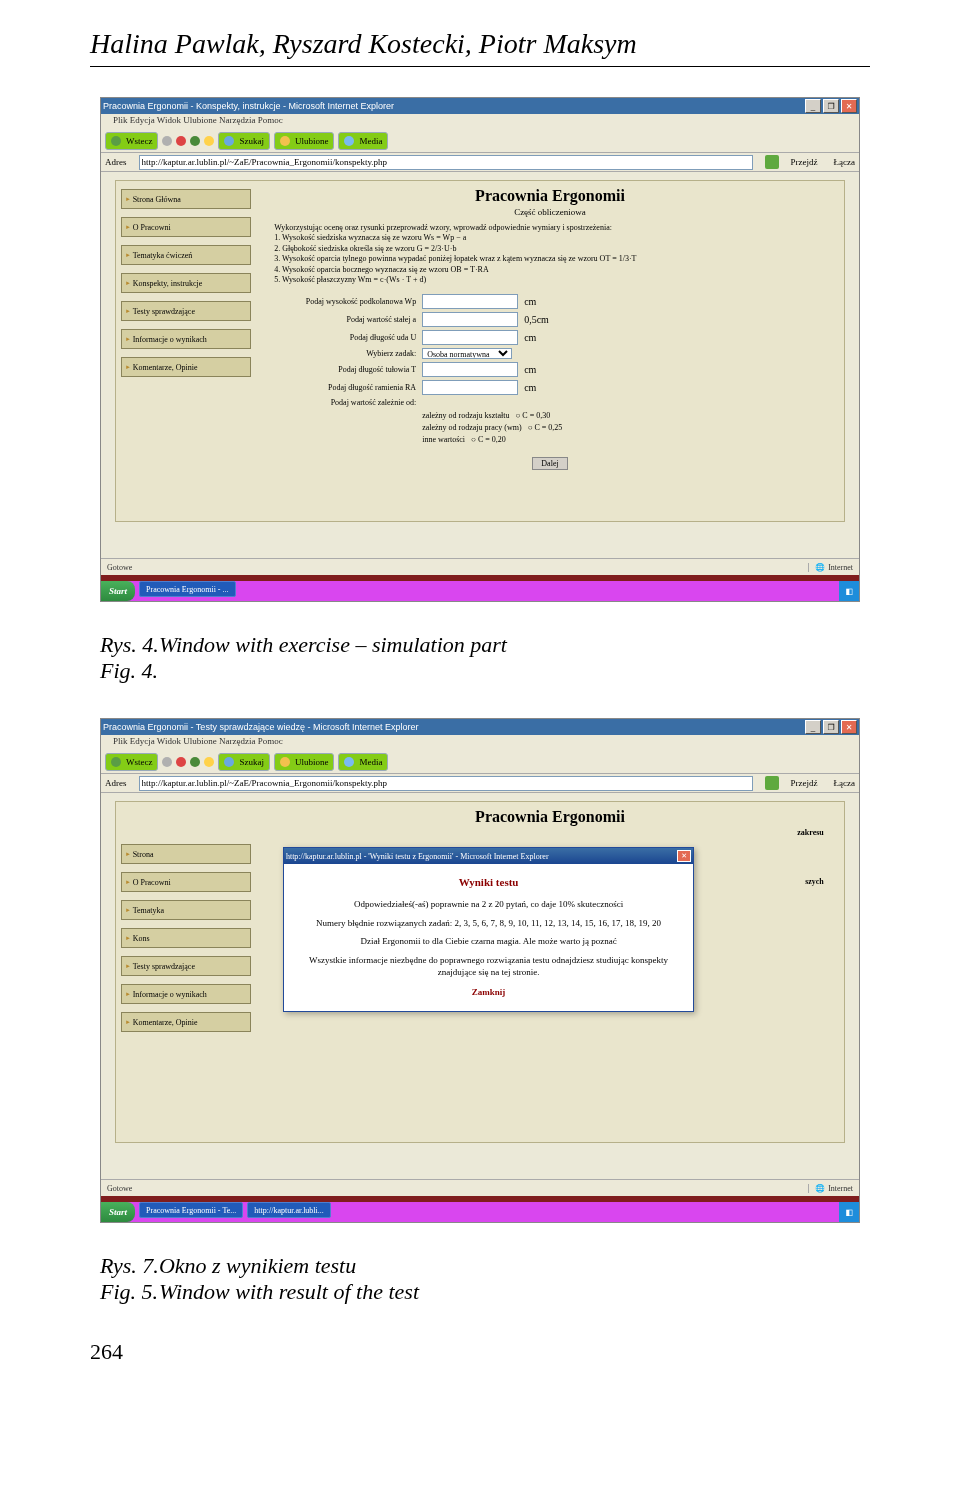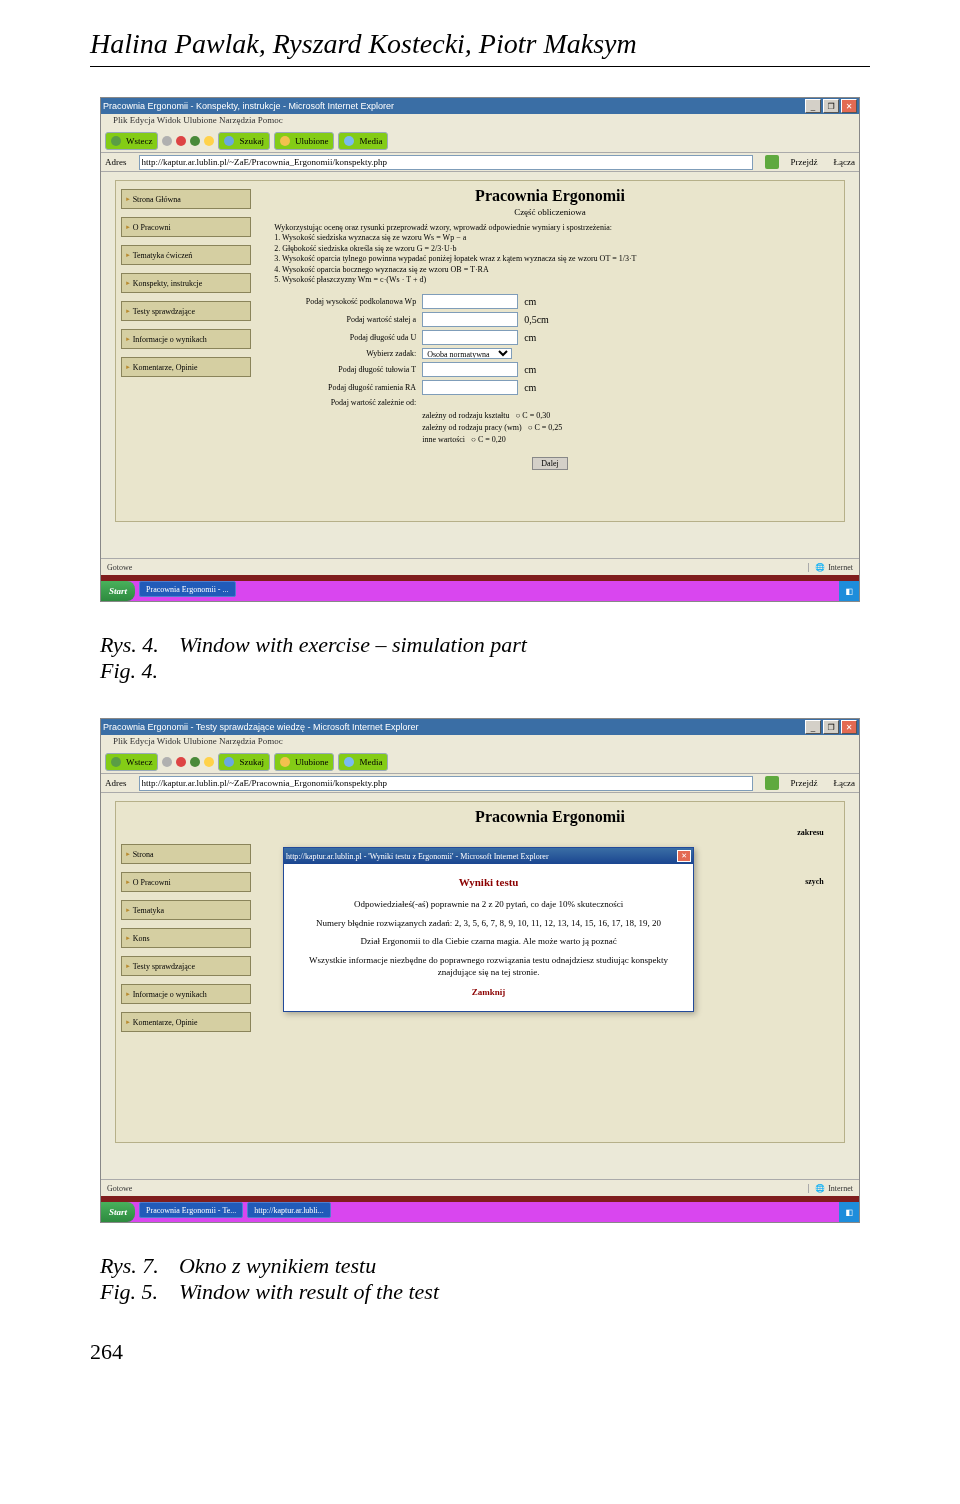--- a/index.html
+++ b/index.html
@@ -29,21 +29,21 @@
 .form-row label{width:150px;text-align:right}
 .form-row input,.form-row select{width:90px;height:11px;font:8px Tahoma;border:1px solid #7f9db9;background:#fff}
 .form-row .unit{width:30px;font-size:10px}
 .radio-block{font:8px Tahoma;padding-left:156px;line-height:1.5}
 .submit-row{text-align:center;margin-top:6px}
 .submit-row button{font:8px Tahoma;padding:1px 8px;border:1px solid #888;background:#d4d0c8}
 .taskbar{height:20px;background:#d946ef;border-top:6px solid #7f1d1d;display:flex;align-items:flex-start;font:9px Tahoma;color:#fff}
 .start{height:100%;background:linear-gradient(#49b15c,#2d8a3e);padding:0 8px;display:flex;align-items:center;font-weight:bold;font-style:italic;border-radius:0 8px 8px 0}
 .task-app{background:#215bb9;border:1px solid #4e7fd0;height:14px;display:flex;align-items:center;padding:0 6px;margin-left:4px;border-radius:2px;font-size:8px;max-width:140px;overflow:hidden}
 .tray{margin-left:auto;background:#1e8ddb;height:100%;display:flex;align-items:center;padding:0 6px;font-size:8px;gap:4px}
-.caption{display:flex;gap:20px;font:italic 22px Georgia,serif;margin:0 0 34px;padding-left:10px}
+.caption{display:flex;font:italic 22px Georgia,serif;margin:0 0 34px;padding-left:10px}
 .caption .lab{width:80px}
 
 .popup{position:absolute;top:14%;left:24%;width:54%;background:#fff;border:1px solid #224a99;box-shadow:2px 2px 6px rgba(0,0,0,0.3)}
 .popup-tb{height:16px;background:linear-gradient(#3a6ea5,#1a4590);color:#fff;font:8px Tahoma;display:flex;align-items:center;justify-content:space-between;padding:0 2px}
 .popup-body{padding:8px 14px 14px;font:9px Tahoma;text-align:center}
 .popup-body h4{color:#8B0000;font:bold 11px Tahoma;margin:4px 0 10px}
 .popup-body p{margin:6px 0;line-height:1.4}
 .popup-close{color:#8B0000;font:bold 9px Tahoma;margin-top:8px;cursor:pointer}
 .testlist{font:9px Tahoma;padding:16px 0 0 20px}
 .testlist div{margin:2px 0}

